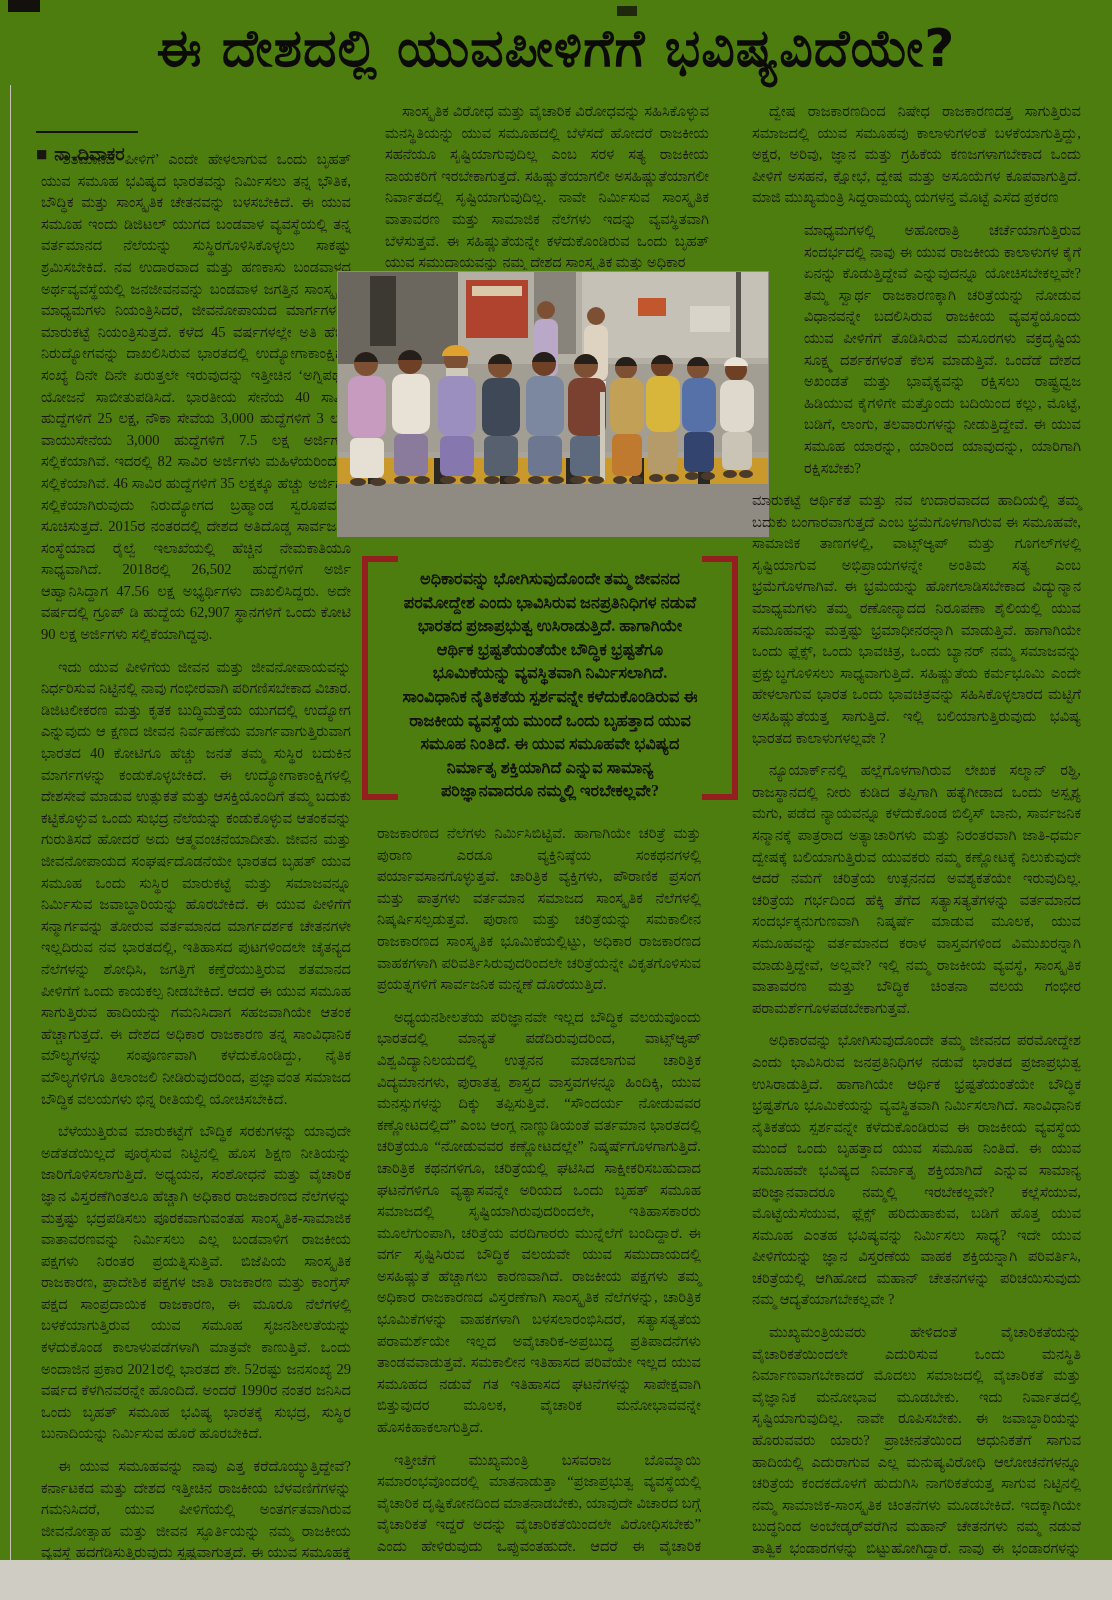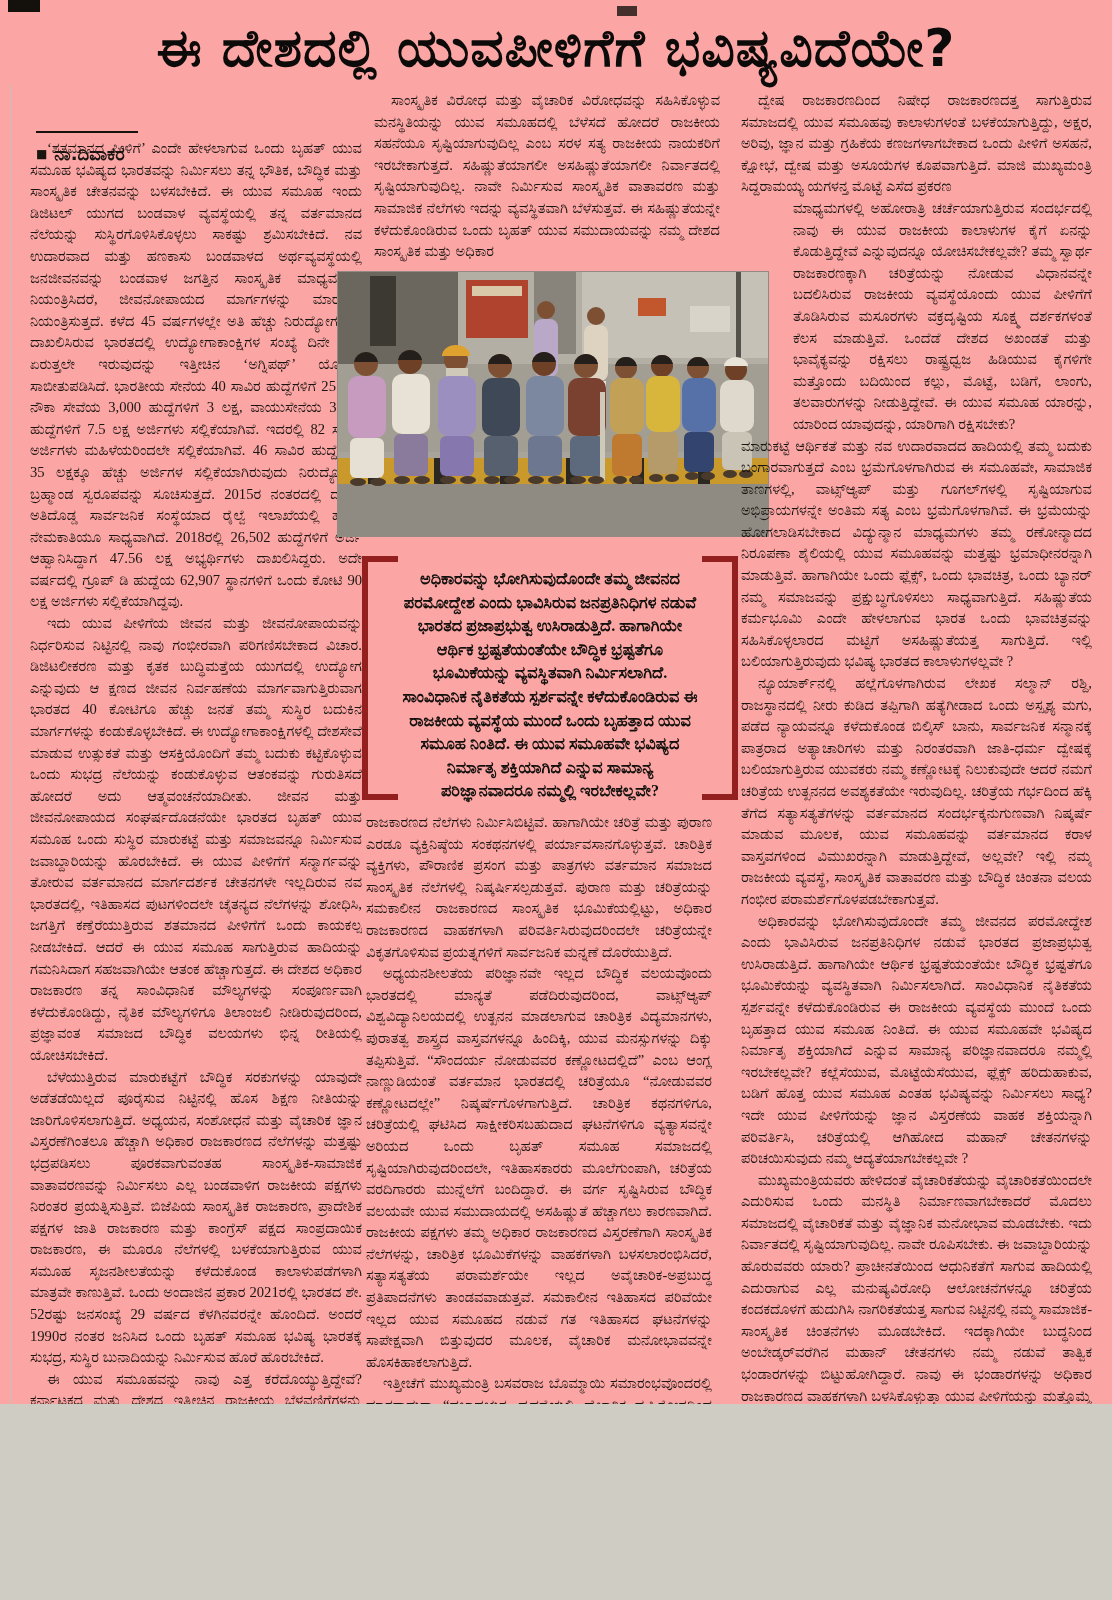--- a/index.html
+++ b/index.html
@@ -1,37 +1,37 @@
 <!DOCTYPE html>
 <html><head>
 <meta charset="utf-8">
 <style>
   html,body{margin:0;padding:0;background:#cfccc4;}
   .page{
-    position:relative;width:1112px;height:1404px;margin:0 auto;
-    background:#fca5a5;overflow:hidden;
+    position:relative;width:1112px;height:1560px;margin:0 auto;
+    background:#4d7c0f;overflow:hidden;
     font-family:"Liberation Serif","DejaVu Serif",serif;
     color:#191611;
   }
   .scan-mark{position:absolute;background:#14110d;}
   .scan-mark-a{left:8px;top:0;width:32px;height:12px;}
   .scan-mark-b{left:617px;top:6px;width:20px;height:10px;opacity:.8;}
   .scan-edge{position:absolute;left:10px;top:85px;width:1px;height:1515px;background:#c6c2b8;}
   .headline{
     position:absolute;left:0;top:16px;width:1112px;margin:0;
     text-align:center;font-size:52px;line-height:1.25;font-weight:bold;
     color:#0c0b09;letter-spacing:1px;white-space:nowrap;
     font-family:"DejaVu Sans","Liberation Sans",sans-serif;
   }
   .byline{position:absolute;left:36px;top:99px;font-size:18px;font-weight:bold;
     font-family:"DejaVu Sans","Liberation Sans",sans-serif;margin-top:44px;}
   .byline-marker{font-size:12px;vertical-align:2px;margin-right:7px;}
   .byline-rule{position:absolute;left:36px;top:131px;width:102px;height:2px;background:#15120e;}
   .col{position:absolute;text-align:justify;font-size:14.6px;line-height:21.6px;overflow:hidden;}
-  .col p{margin:0;padding:0;}
+  .col p{margin:11px;padding:0;}
   .col p.indent{text-indent:17px;}
   .col p.noindent{text-indent:0;}
   .col1{left:30px;top:138px;width:332px;height:1450px;}
   .col2top{left:374px;top:90px;width:346px;height:180px;}
   .col2rest{left:366px;top:812px;width:346px;height:788px;}
   .col3{left:741px;top:90px;width:351px;height:1500px;}
   .wrap-indent{padding-left:52px;}
   .photo{
     position:absolute;left:338px;top:272px;width:430px;height:264px;
     background:#a9a49b;outline:1px solid #8f8b82;

